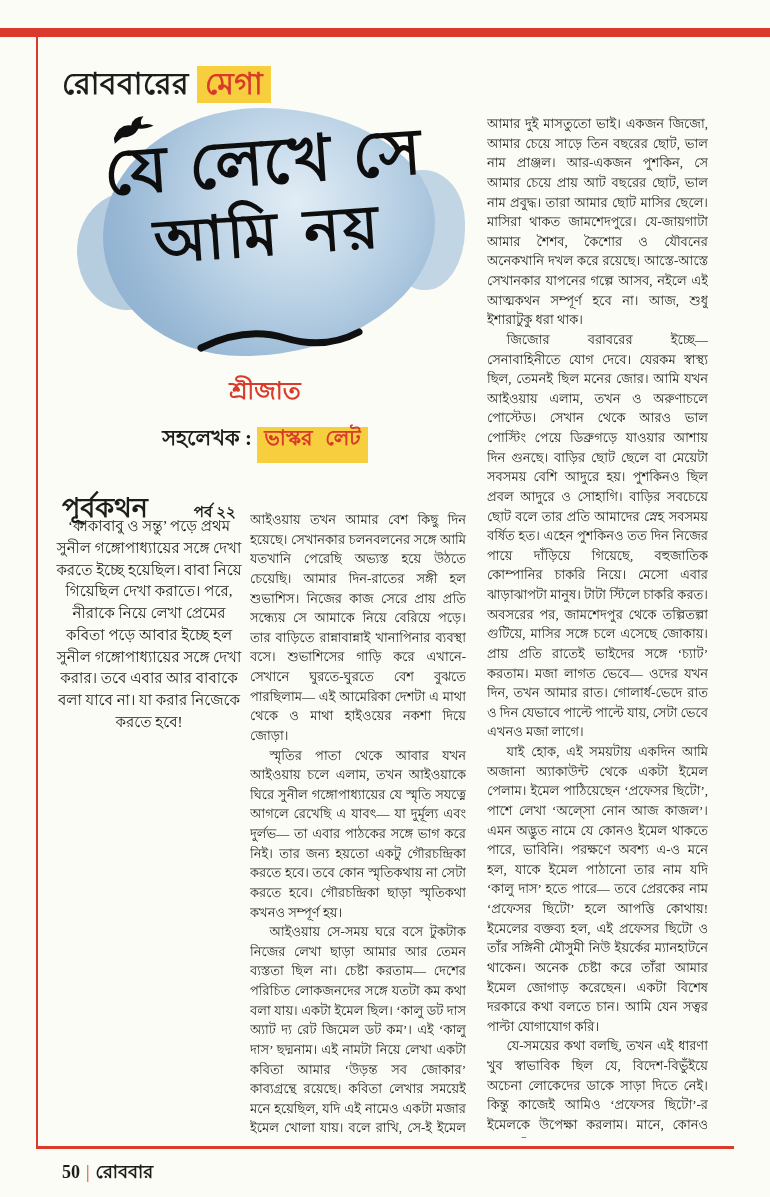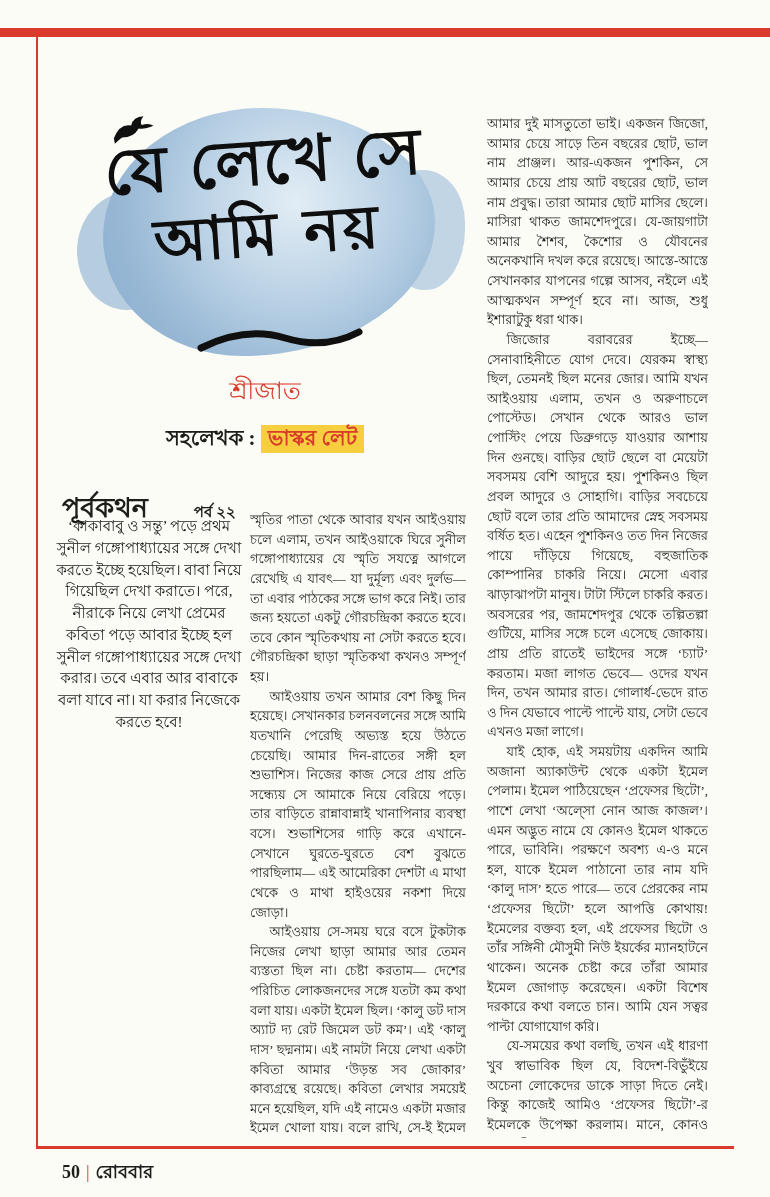--- a/index.html
+++ b/index.html
@@ -22,23 +22,23 @@
   .blob-c { position:absolute; left:332px; top:70px; width:78px; height:120px;
           border-radius:45% 55% 52% 48% / 55% 45% 52% 48%; background:#b2cbe0; opacity:.8; }
   .calli { position:absolute; left:0; top:30px; width:100%; text-align:center; transform:rotate(-4deg);
            font-weight:bold; color:#0e0e0e; font-family:"DejaVu Sans", sans-serif; }
   .calli .l1 { display:block; font-size:64px; line-height:1.02; }
   .calli .l2 { display:block; font-size:60px; line-height:1.05; margin-top:8px; letter-spacing:3px; }
   .bird { position:absolute; left:56px; top:14px; width:44px; height:28px; transform:rotate(-10deg); }
   .flourish { position:absolute; left:140px; top:222px; width:170px; height:36px; }
 
   .byline { position:absolute; left:55px; top:372px; width:420px; text-align:center; }
-  .author { color:var(--red); font-size:24px; font-weight:normal; }
+  .author { color:var(--red); font-size:24px; font-weight:bold; }
   .coline { margin-top:10px; font-size:21px; font-weight:bold; }
-  .coline .hl { color:var(--red); background:var(--yellow); padding:1px 7px 3px; }
+  .coline .hl { color:var(--red); background:var(--yellow); padding:1px 7px 12px;font-family:Liberation Mono, monospace; }
 
   .section-row { position:absolute; left:62px; top:456px; display:flex; align-items:baseline; gap:46px; }
   .section-title { font-size:27px; font-weight:bold; }
   .episode { font-size:15px; font-weight:bold;margin-top:44px; }
 
   .lead { position:absolute; left:56px; top:516px; width:186px; font-size:15px; line-height:1.45;
           text-align:center; max-height:580px; overflow:hidden; }
 
   .col { font-size:13px; line-height:1.51; text-align:justify; }
   .col p + p { text-indent:1.5em; }
@@ -50,20 +50,23 @@
   .footer .div { color:var(--red); padding:0 6px; font-weight:normal; }
 </style>
 </head>
 <body>
 
 <div class="page">
 
   <div class="top-bar"></div>
   <div class="left-rule"></div>
 
+  <div class="masthead">
+    <span>রোববারের </span><span class="hl">মেগা</span>
+  </div>
 
   <div class="artwork">
     <div class="blob-b"></div>
     <div class="blob-c"></div>
     <div class="blob"></div>
     <svg class="bird" viewBox="0 0 64 40">
       <path d="M2 30 Q14 10 30 16 Q35 4 50 6 Q43 12 45 18 Q56 16 62 22 Q48 25 40 22 Q30 34 14 31 Q8 34 2 38 Z" fill="#101010"></path>
     </svg>
     <div class="calli">
       <span class="l1">যে লেখে সে</span>
@@ -82,22 +85,22 @@
   </div>
 
   <div class="section-row">
     <span class="section-title">পূর্বকথন</span>
     <span class="episode">পর্ব ২২</span>
   </div>
 
   <div class="lead">‘কাকাবাবু ও সন্তু’ পড়ে প্রথম সুনীল গঙ্গোপাধ্যায়ের সঙ্গে দেখা করতে ইচ্ছে হয়েছিল। বাবা নিয়ে গিয়েছিল দেখা করাতে। পরে, নীরাকে নিয়ে লেখা প্রেমের কবিতা পড়ে আবার ইচ্ছে হল সুনীল গঙ্গোপাধ্যায়ের সঙ্গে দেখা করার। তবে এবার আর বাবাকে বলা যাবে না। যা করার নিজেকে করতে হবে!</div>
 
   <div class="col col-mid">
+    <p>আইওয়ায় তখন আমার বেশ কিছু দিন হয়েছে। সেখানকার চলনবলনের সঙ্গে আমি যতখানি পেরেছি অভ্যস্ত হয়ে উঠতে চেয়েছি। আমার দিন-রাতের সঙ্গী হল শুভাশিস। নিজের কাজ সেরে প্রায় প্রতি সন্ধ্যেয় সে আমাকে নিয়ে বেরিয়ে পড়ে। তার বাড়িতে রান্নাবান্নাই খানাপিনার ব্যবস্থা বসে। শুভাশিসের গাড়ি করে এখানে-সেখানে ঘুরতে-ঘুরতে বেশ বুঝতে পারছিলাম— এই আমেরিকা দেশটা এ মাথা থেকে ও মাথা হাইওয়ের নকশা দিয়ে জোড়া।</p>
     <p>স্মৃতির পাতা থেকে আবার যখন আইওয়ায় চলে এলাম, তখন আইওয়াকে ঘিরে সুনীল গঙ্গোপাধ্যায়ের যে স্মৃতি সযত্নে আগলে রেখেছি এ যাবৎ— যা দুর্মূল্য এবং দুর্লভ— তা এবার পাঠকের সঙ্গে ভাগ করে নিই। তার জন্য হয়তো একটু গৌরচন্দ্রিকা করতে হবে। তবে কোন স্মৃতিকথায় না সেটা করতে হবে। গৌরচন্দ্রিকা ছাড়া স্মৃতিকথা কখনও সম্পূর্ণ হয়।</p>
-    <p>আইওয়ায় তখন আমার বেশ কিছু দিন হয়েছে। সেখানকার চলনবলনের সঙ্গে আমি যতখানি পেরেছি অভ্যস্ত হয়ে উঠতে চেয়েছি। আমার দিন-রাতের সঙ্গী হল শুভাশিস। নিজের কাজ সেরে প্রায় প্রতি সন্ধ্যেয় সে আমাকে নিয়ে বেরিয়ে পড়ে। তার বাড়িতে রান্নাবান্নাই খানাপিনার ব্যবস্থা বসে। শুভাশিসের গাড়ি করে এখানে-সেখানে ঘুরতে-ঘুরতে বেশ বুঝতে পারছিলাম— এই আমেরিকা দেশটা এ মাথা থেকে ও মাথা হাইওয়ের নকশা দিয়ে জোড়া।</p>
     <p>আইওয়ায় সে-সময় ঘরে বসে টুকটাক নিজের লেখা ছাড়া আমার আর তেমন ব্যস্ততা ছিল না। চেষ্টা করতাম— দেশের পরিচিত লোকজনদের সঙ্গে যতটা কম কথা বলা যায়। একটা ইমেল ছিল। ‘কালু ডট দাস অ্যাট দ্য রেট জিমেল ডট কম’। এই ‘কালু দাস’ ছদ্মনাম। এই নামটা নিয়ে লেখা একটা কবিতা আমার ‘উড়ন্ত সব জোকার’ কাব্যগ্রন্থে রয়েছে। কবিতা লেখার সময়েই মনে হয়েছিল, যদি এই নামেও একটা মজার ইমেল খোলা যায়। বলে রাখি, সে-ই ইমেল কিন্তু এখনও আছে। তো, ওই ‘কালু ডট দাস অ্যাট দ্য রেট জিমেল ডট কম’ থেকে যে-ক’জন বাছাই করা মানুষদের সঙ্গে আমার নিয়মিত কথা হত, তার মধ্যে ছিল</p>
   </div>
 
   <div class="col col-right">
     <p>আমার দুই মাসতুতো ভাই। একজন জিজো, আমার চেয়ে সাড়ে তিন বছরের ছোট, ভাল নাম প্রাঞ্জল। আর-একজন পুশকিন, সে আমার চেয়ে প্রায় আট বছরের ছোট, ভাল নাম প্রবুদ্ধ। তারা আমার ছোট মাসির ছেলে। মাসিরা থাকত জামশেদপুরে। যে-জায়গাটা আমার শৈশব, কৈশোর ও যৌবনের অনেকখানি দখল করে রয়েছে। আস্তে-আস্তে সেখানকার যাপনের গল্পে আসব, নইলে এই আত্মকথন সম্পূর্ণ হবে না। আজ, শুধু ইশারাটুকু ধরা থাক।</p>
     <p>জিজোর বরাবরের ইচ্ছে— সেনাবাহিনীতে যোগ দেবে। যেরকম স্বাস্থ্য ছিল, তেমনই ছিল মনের জোর। আমি যখন আইওয়ায় এলাম, তখন ও অরুণাচলে পোস্টেড। সেখান থেকে আরও ভাল পোস্টিং পেয়ে ডিব্রুগড়ে যাওয়ার আশায় দিন গুনছে। বাড়ির ছোট ছেলে বা মেয়েটা সবসময় বেশি আদুরে হয়। পুশকিনও ছিল প্রবল আদুরে ও সোহাগি। বাড়ির সবচেয়ে ছোট বলে তার প্রতি আমাদের স্নেহ সবসময় বর্ষিত হত। এহেন পুশকিনও তত দিন নিজের পায়ে দাঁড়িয়ে গিয়েছে, বহুজাতিক কোম্পানির চাকরি নিয়ে। মেসো এবার ঝাড়াঝাপটা মানুষ। টাটা স্টিলে চাকরি করত। অবসরের পর, জামশেদপুর থেকে তল্পিতল্পা গুটিয়ে, মাসির সঙ্গে চলে এসেছে জোকায়। প্রায় প্রতি রাতেই ভাইদের সঙ্গে ‘চ্যাট’ করতাম। মজা লাগত ভেবে— ওদের যখন দিন, তখন আমার রাত। গোলার্ধ-ভেদে রাত ও দিন যেভাবে পাল্টে পাল্টে যায়, সেটা ভেবে এখনও মজা লাগে।</p>
     <p>যাই হোক, এই সময়টায় একদিন আমি অজানা অ্যাকাউন্ট থেকে একটা ইমেল পেলাম। ইমেল পাঠিয়েছেন ‘প্রফেসর ছিটো’, পাশে লেখা ‘অল্সো নোন আজ কাজল’। এমন অদ্ভুত নামে যে কোনও ইমেল থাকতে পারে, ভাবিনি। পরক্ষণে অবশ্য এ-ও মনে হল, যাকে ইমেল পাঠানো তার নাম যদি ‘কালু দাস’ হতে পারে— তবে প্রেরকের নাম ‘প্রফেসর ছিটো’ হলে আপত্তি কোথায়! ইমেলের বক্তব্য হল, এই প্রফেসর ছিটো ও তাঁর সঙ্গিনী মৌসুমী নিউ ইয়র্কের ম্যানহাটনে থাকেন। অনেক চেষ্টা করে তাঁরা আমার ইমেল জোগাড় করেছেন। একটা বিশেষ দরকারে কথা বলতে চান। আমি যেন সত্বর পাল্টা যোগাযোগ করি।</p>
     <p>যে-সময়ের কথা বলছি, তখন এই ধারণা খুব স্বাভাবিক ছিল যে, বিদেশ-বিভুঁইয়ে অচেনা লোকেদের ডাকে সাড়া দিতে নেই। কিন্তু কাজেই আমিও ‘প্রফেসর ছিটো’-র ইমেলকে উপেক্ষা করলাম। মানে, কোনও জবাব দিলাম না।</p>
 
   </div>

